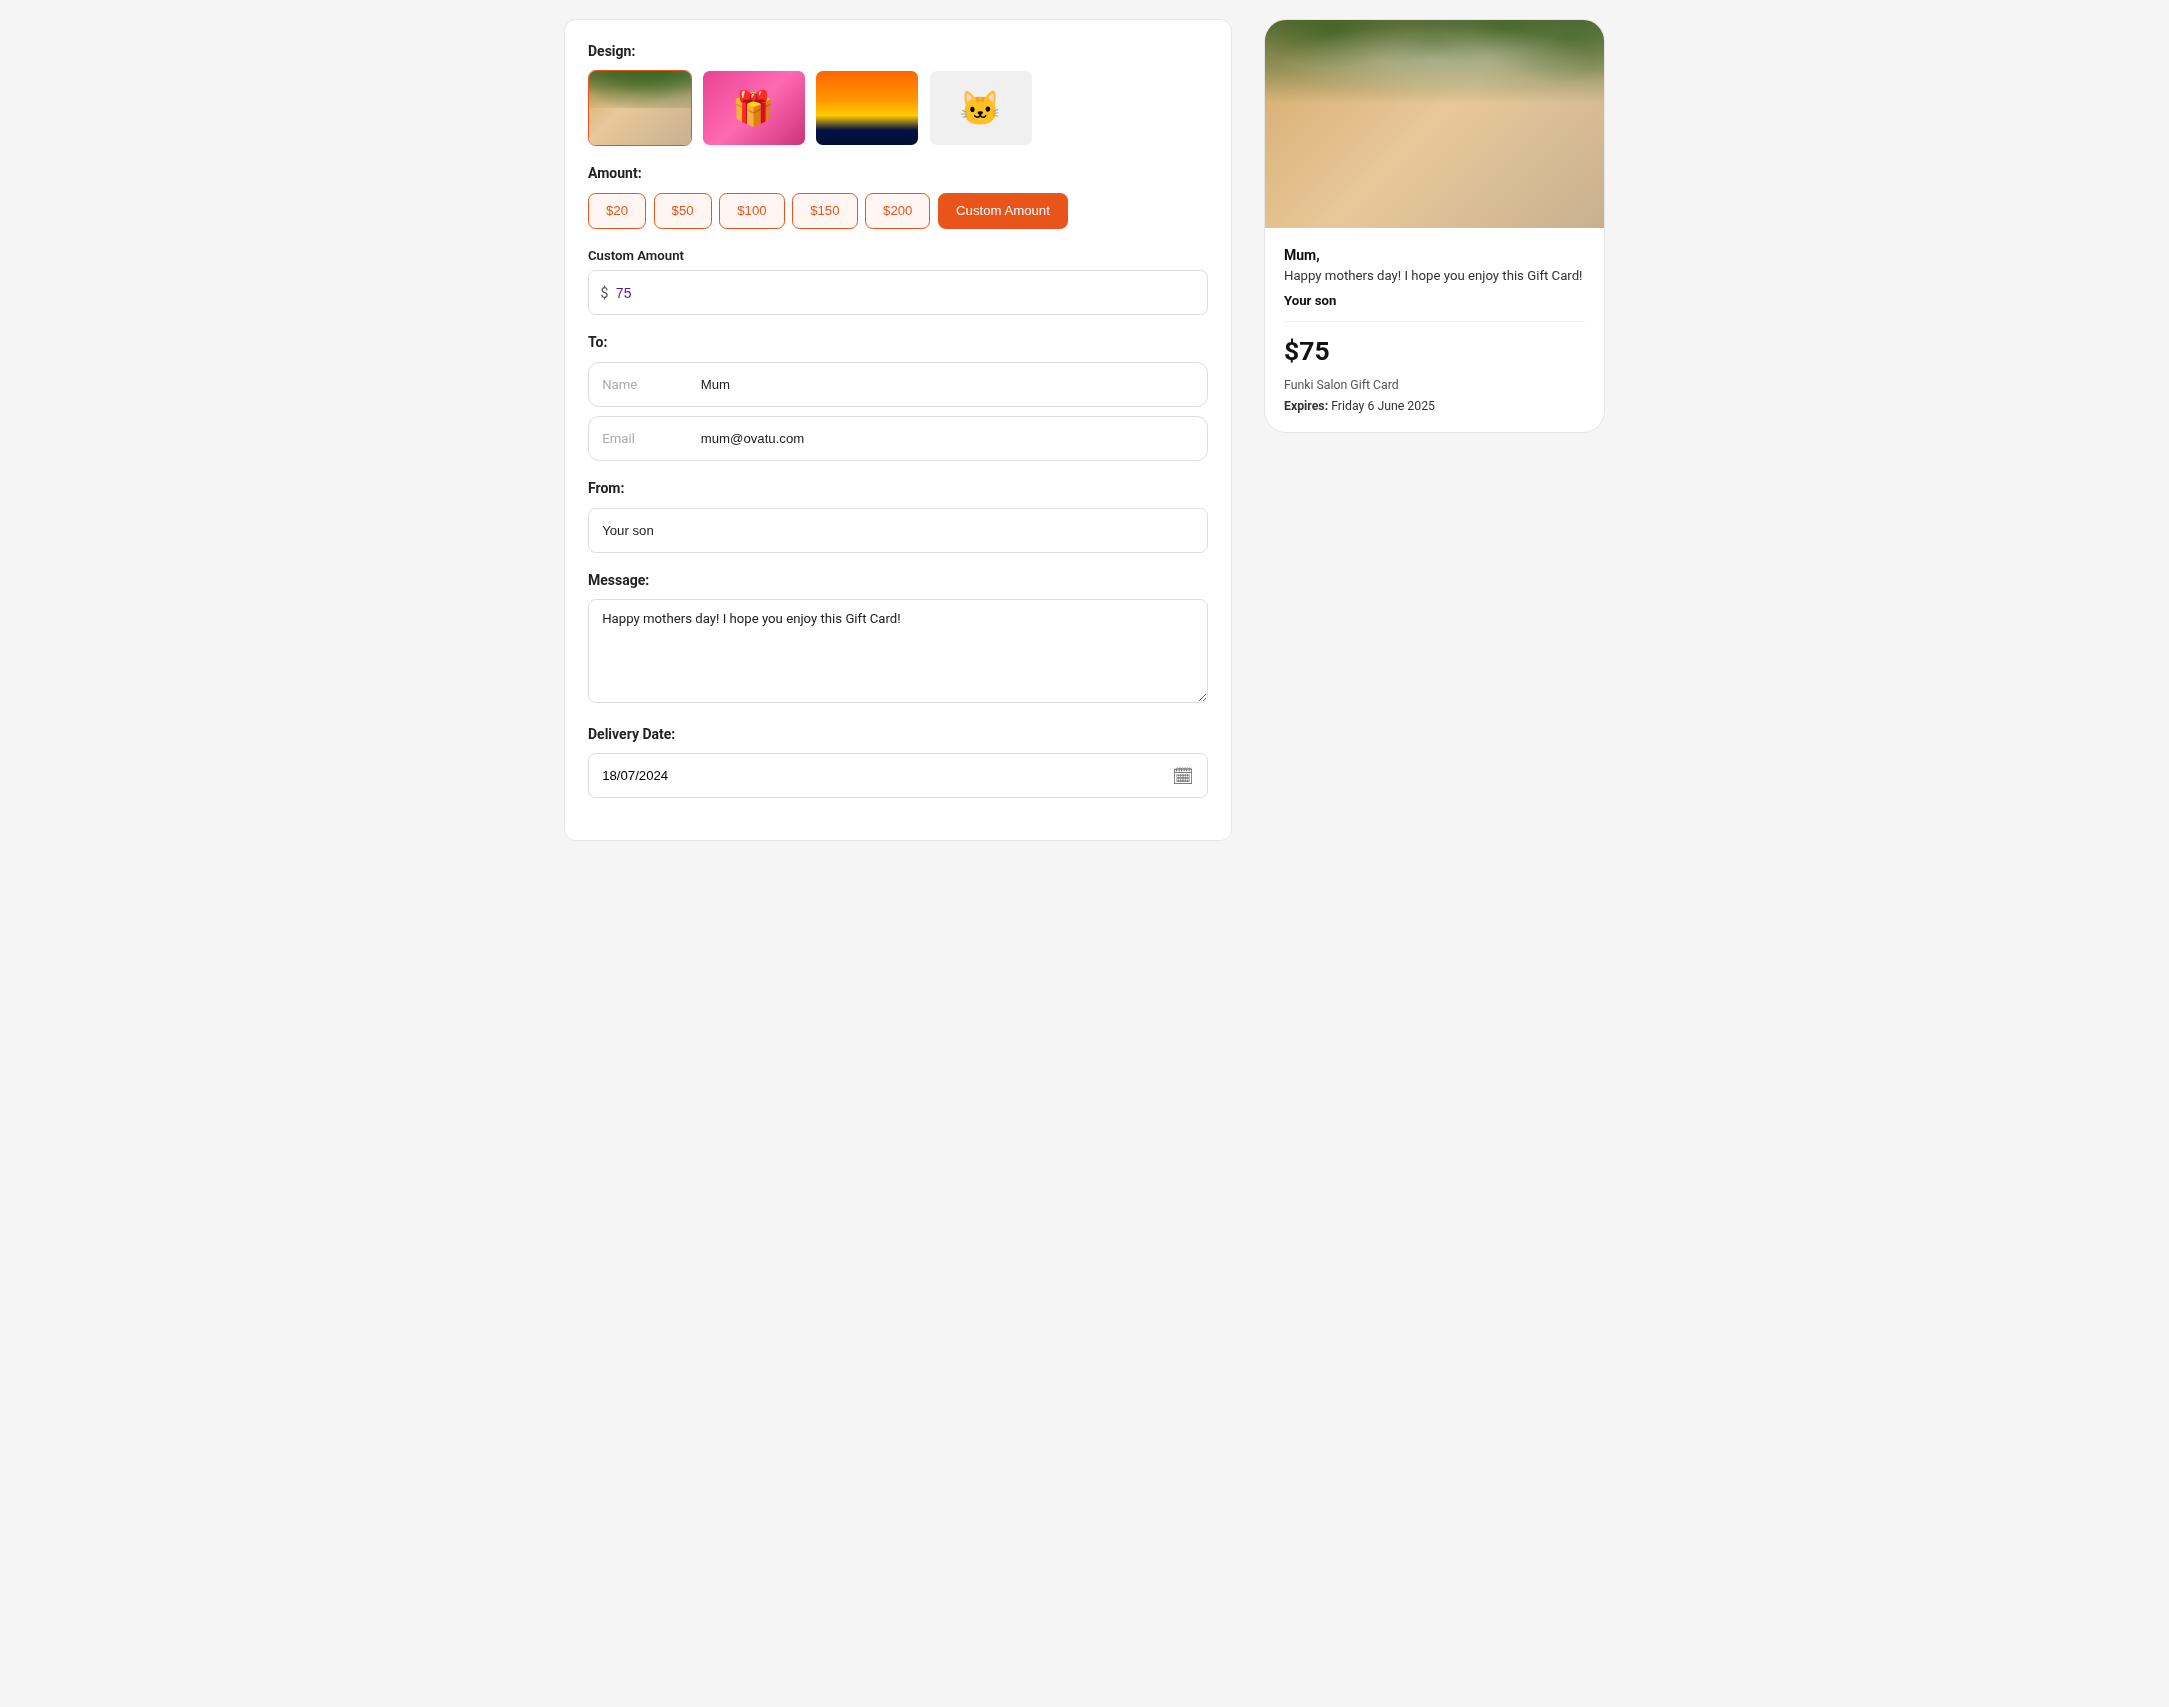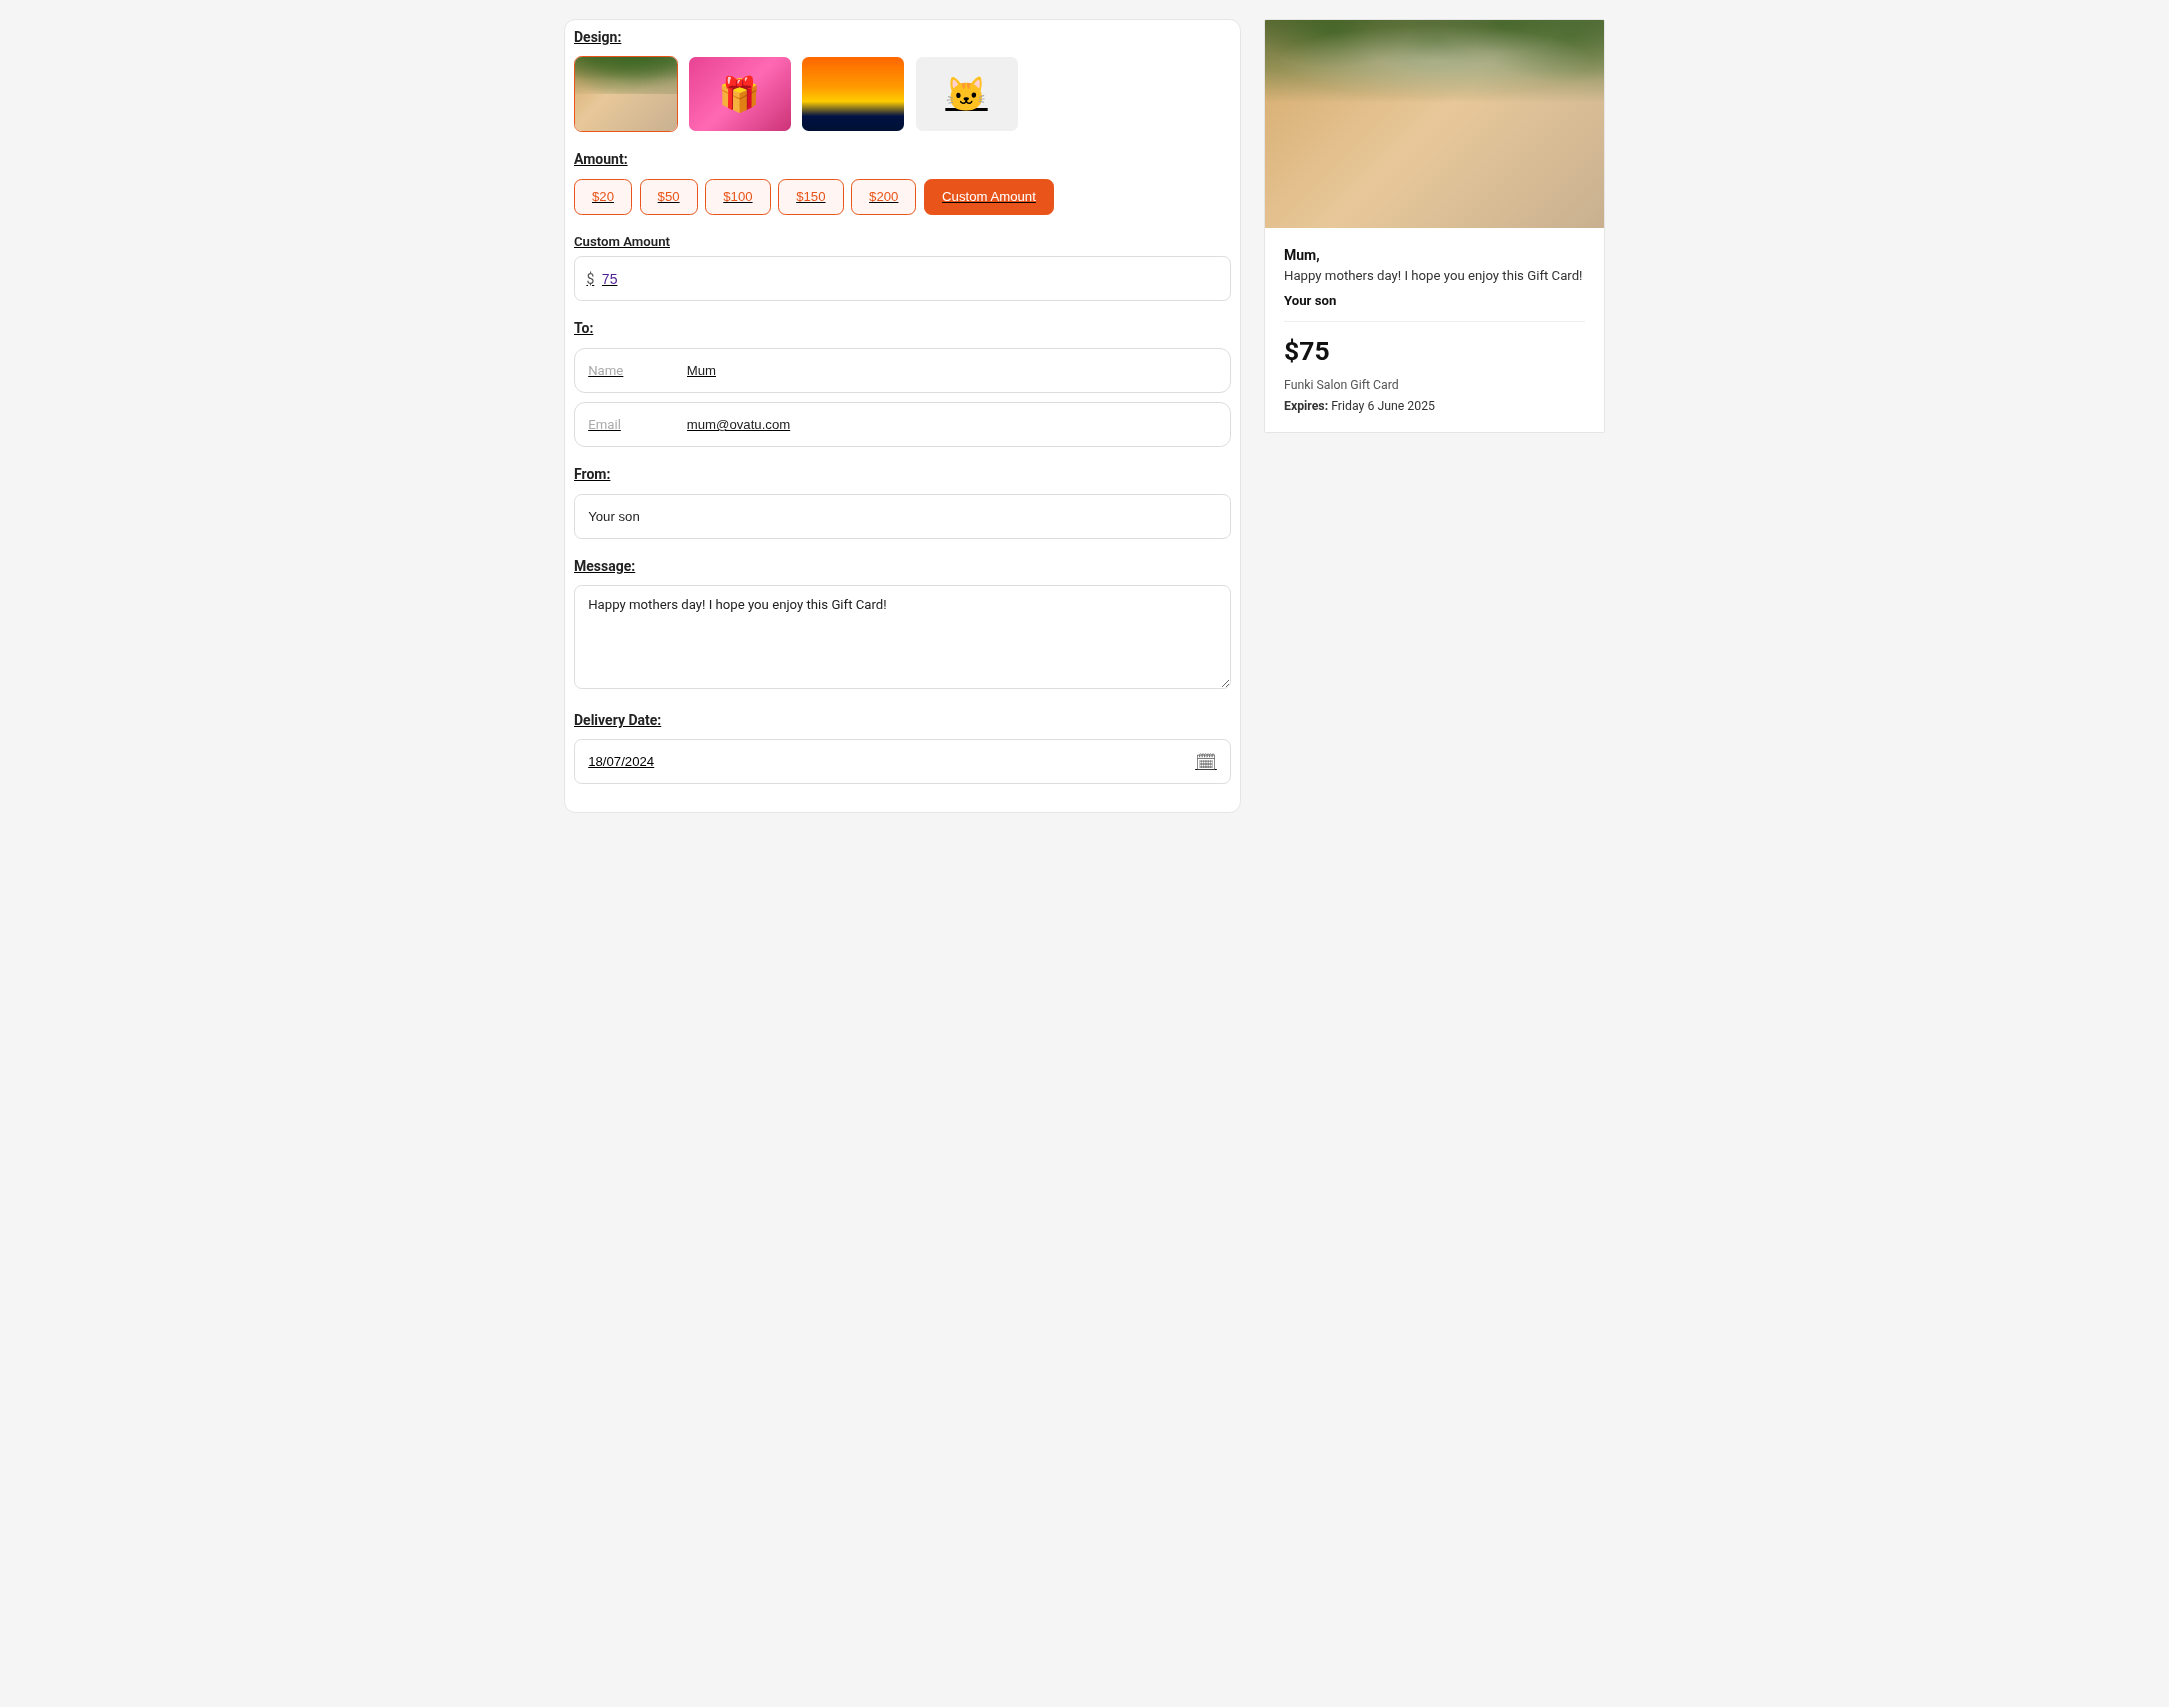--- a/index.html
+++ b/index.html
@@ -16,32 +16,32 @@
       display: flex;
       gap: 23px;
       max-width: 1041px;
       width: 100%;
       align-items: flex-start;
     }
     .left-panel {
       background: #fff;
       border-radius: 11.4px;
       border: 0.9px solid #e5e5e5;
-      padding: 9px;
+      padding: 23px;
       flex: 1;
       min-width: 0;
-      text-decoration: underline;
     }
     .right-panel {
       background: #fff;
-      border-radius: 2px;
+      border-radius: 22px;
       border: 0.9px solid #e5e5e5;
       width: 341px;
       flex-shrink: 0;
       overflow: hidden;
+      margin-left: 9px;
     }
     
     .section-label {
       font-weight: 700;
       font-size: 14px;
       color: #222;
       margin-bottom: 11.4px;
     }
     
     .design-section { margin-bottom: 19px; }

